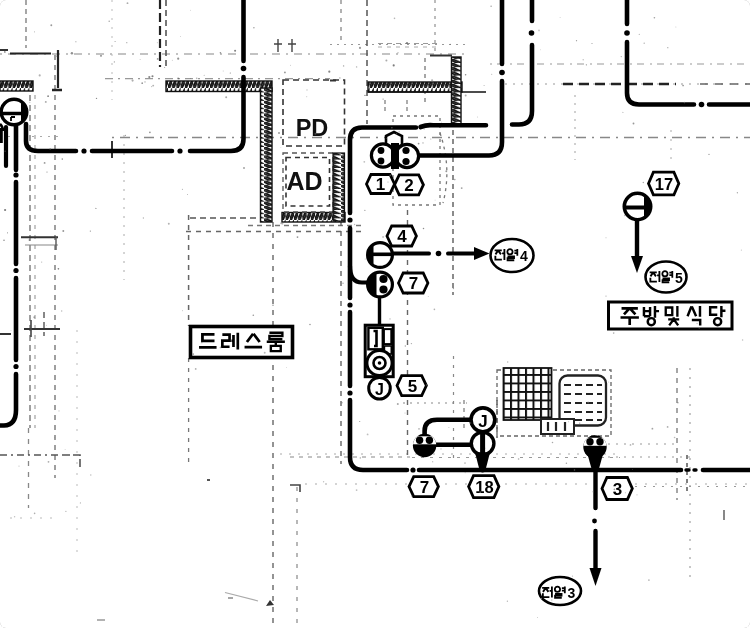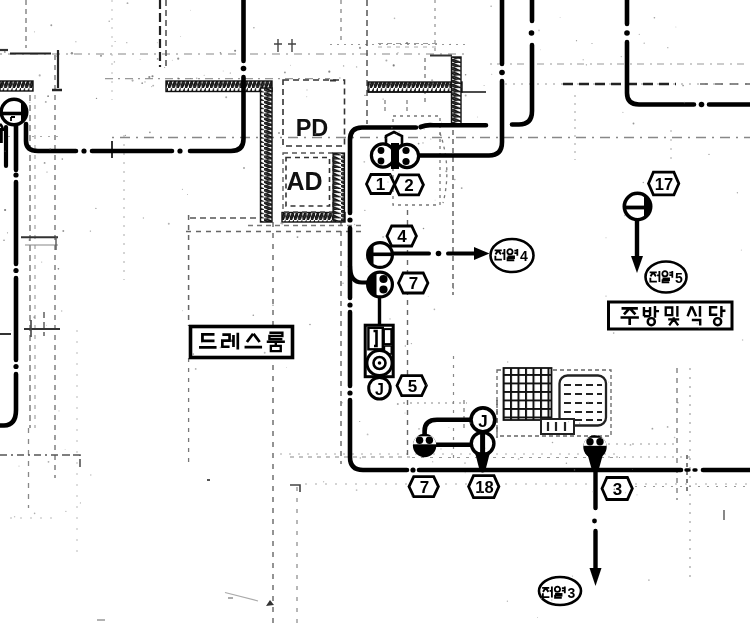--- a/index.html
+++ b/index.html
@@ -1,16 +1,16 @@
 <!DOCTYPE html>
 <html><head>
 <meta charset="utf-8">
 <style>
 html,body{margin:0;padding:0;background:#fff;}
-#page{position:relative;width:750px;height:628px;background:#a3a3a3;overflow:hidden;}
+#page{position:relative;width:750px;height:628px;background:#a3a3a3;overflow:hidden;border-radius:6px;}
 svg{position:absolute;left:0;top:0;}
 .kr{font-family:"Liberation Sans",sans-serif;font-weight:bold;}
 </style>
 </head>
 <body>
 <div id="page">
 <svg width="750" height="628" viewBox="0 0 750 628">
 <rect width="750" height="628" fill="#ffffff"></rect>
 
 <g id="walls" stroke="#666" stroke-width="1.3" fill="none">

